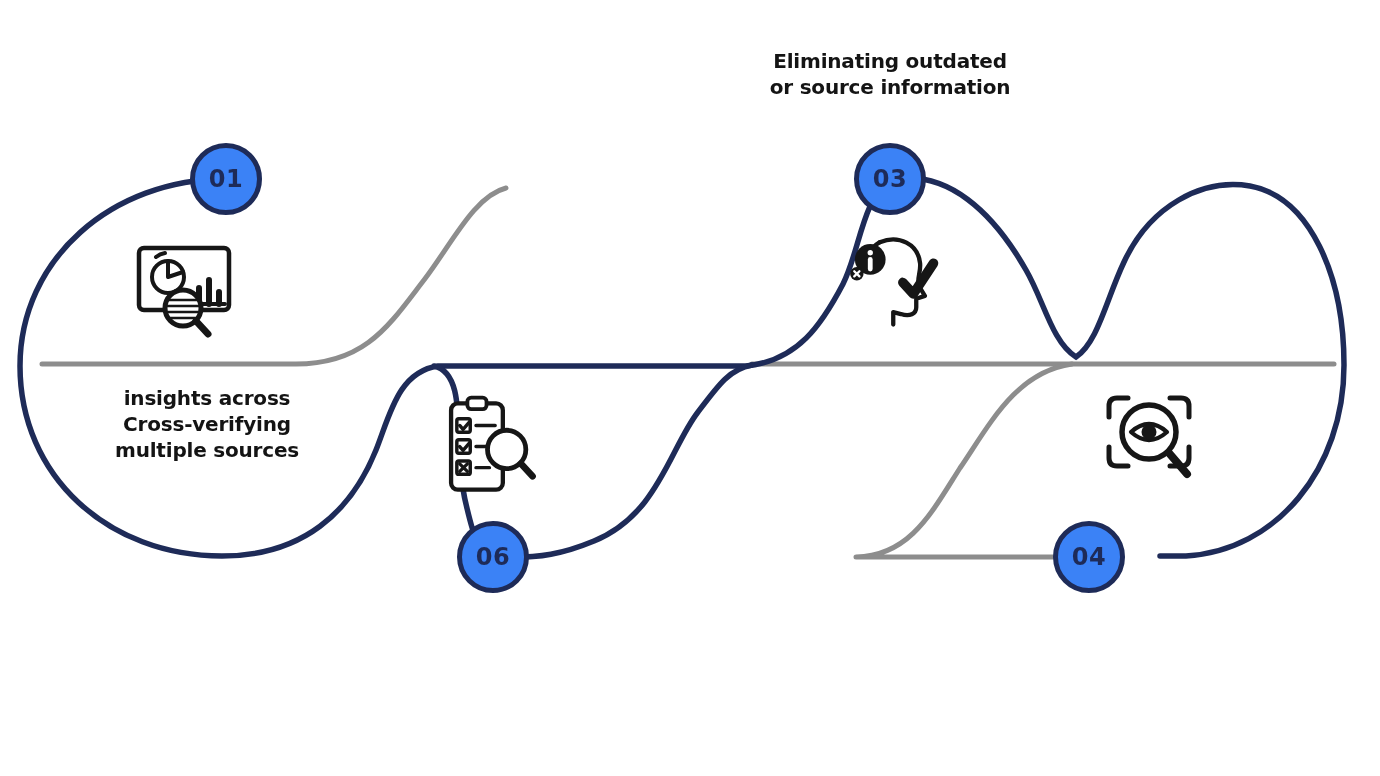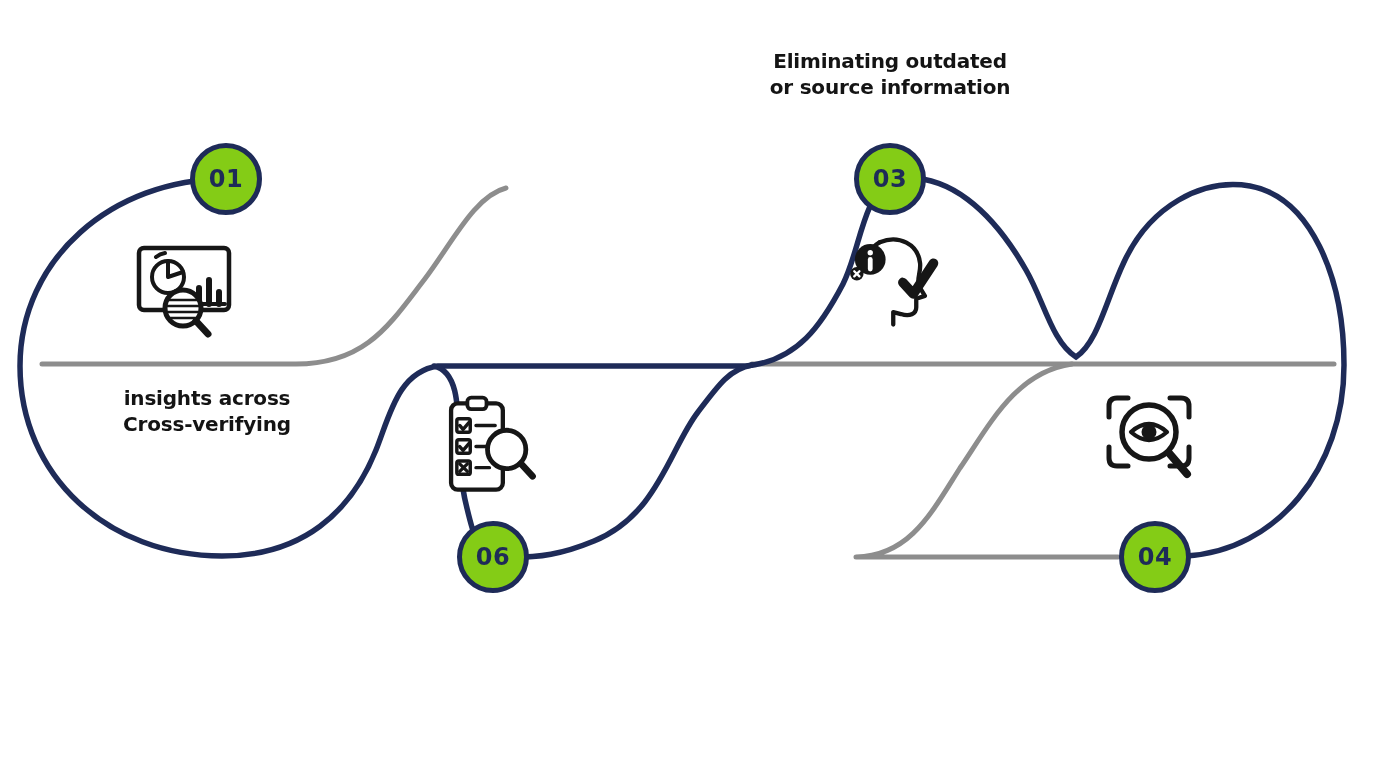--- a/index.html
+++ b/index.html
@@ -2,21 +2,21 @@
 <html><head>
 <meta charset="utf-8">
 <style>
   html,body{margin:0;padding:0;background:#ffffff;}
   body{width:1380px;height:776px;position:relative;overflow:hidden;
        font-family:"DejaVu Sans","Liberation Sans",sans-serif;}
   .stage{position:absolute;inset:0;width:1380px;height:776px;}
   .flow-svg{position:absolute;left:0;top:0;}
   .badge{
     position:absolute;width:62px;height:62px;border-radius:50%;
-    background:#84cc16;border:5px solid #1e2b58;color:#1e2b58;
+    background:#3b82f6;border:5px solid #1e2b58;color:#1e2b58;
     display:flex;align-items:center;justify-content:center;
     font-size:24px;font-weight:700;letter-spacing:.5px;
     box-sizing:content-box;z-index:4;
   }
   .icon{position:absolute;z-index:3;}
   .label{
     position:absolute;z-index:3;text-align:center;color:#141414;
     font-weight:700;font-size:20px;line-height:1.3;letter-spacing:-0.2px;
   }
   .label div{white-space:nowrap;}
@@ -47,21 +47,21 @@
 
   <div class="badge" style="left:190px;top:143px;">
     <span>01</span>
   </div>
   <div class="badge" style="left:457px;top:521px;">
     <span>06</span>
   </div>
   <div class="badge" style="left:854px;top:143px;">
     <span>03</span>
   </div>
-  <div class="badge" style="left:1119px;top:521px;text-align:center;">
+  <div class="badge" style="left:1053px;top:521px;text-align:center;">
     <span>04</span>
   </div>
 
   <svg class="icon" style="left:125px;top:224px;" width="125" height="125" viewBox="0 0 125 125">
     <rect x="14" y="24" width="90" height="62" rx="5" fill="#fff" stroke="#161616" stroke-width="4.5"></rect>
     <circle cx="43" cy="53" r="16" fill="none" stroke="#161616" stroke-width="4"></circle>
     <path d="M 43 53 L 43 37 M 43 53 L 58 48" stroke="#161616" stroke-width="4" fill="none" stroke-linecap="round"></path>
     <path d="M 31 33 A 19 19 0 0 1 40 29" stroke="#161616" stroke-width="4" fill="none" stroke-linecap="round"></path>
     <path d="M 68 80 L 100 80" stroke="#161616" stroke-width="4" stroke-linecap="round"></path>
     <path d="M 74 80 L 74 64 M 84 80 L 84 56 M 94 80 L 94 68" stroke="#161616" stroke-width="6" stroke-linecap="round"></path>
@@ -103,19 +103,20 @@
     <path d="M 96 66 V 77 Q 96 85 88 85 H 77" fill="none" stroke="#161616" stroke-width="5" stroke-linecap="round"></path>
     <circle cx="56" cy="51" r="27" fill="#fff" stroke="#161616" stroke-width="5.5"></circle>
     <path d="M 76 72 L 94 93" stroke="#161616" stroke-width="8" stroke-linecap="round"></path>
     <path d="M 38 51 Q 56 35 74 51 Q 56 67 38 51 Z" fill="#fff" stroke="#161616" stroke-width="4.2" stroke-linejoin="round"></path>
     <circle cx="56" cy="51" r="7.5" fill="#161616"></circle>
   </svg>
 
   <div class="label" style="left:42px;top:385px;width:330px;">
     <div>insights across</div>
     <div>Cross-verifying</div>
+    <div>multiple sources</div>
   </div>
   <div class="label" style="left:715px;top:48px;width:350px;">
     <div>Eliminating outdated</div>
     <div>or source information</div>
   </div>
 
 </div>
 
 </body></html>

